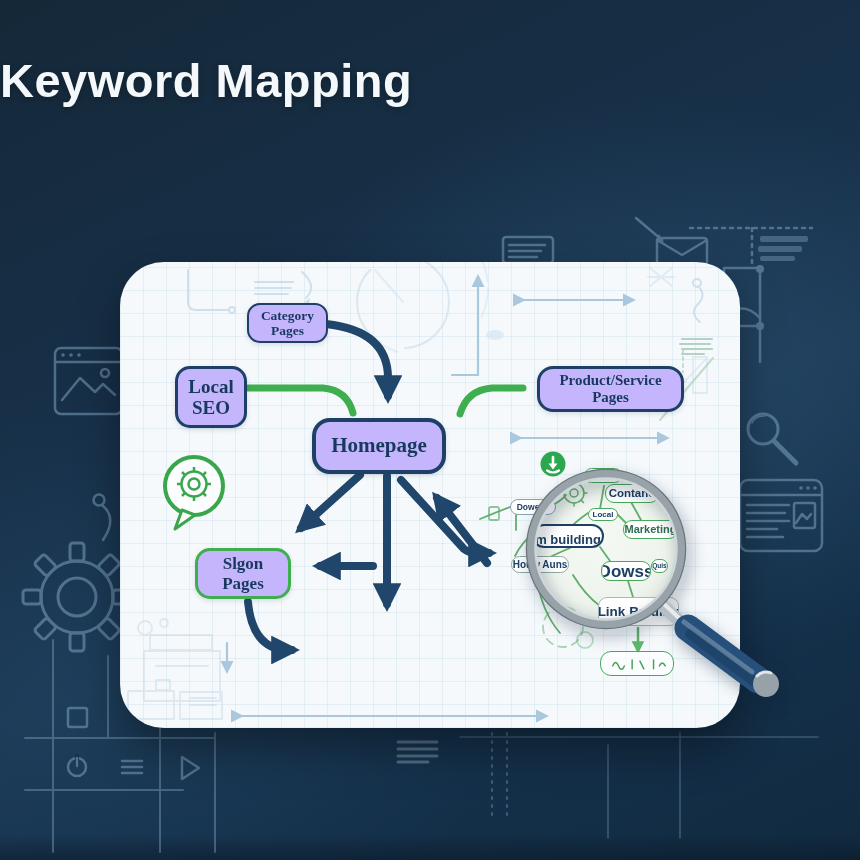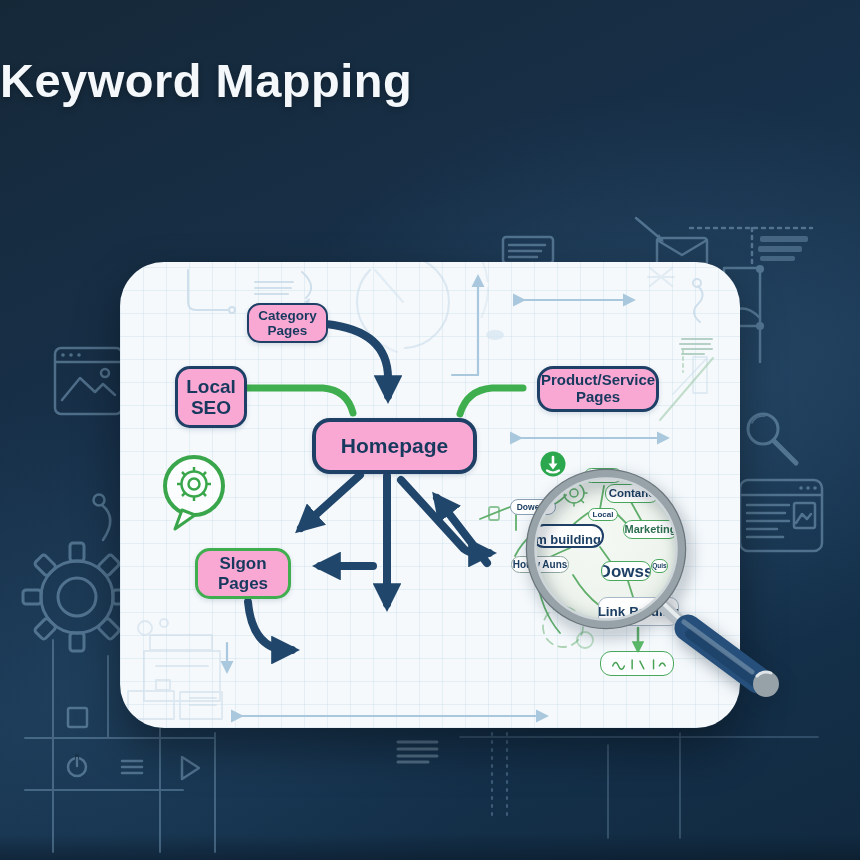--- a/index.html
+++ b/index.html
@@ -17,28 +17,28 @@
     color:#f4f8fb;font-weight:bold;font-size:47px;line-height:1.24;letter-spacing:.5px;
     text-shadow:0 2px 6px rgba(0,0,0,.25);}
   .card{position:absolute;left:120px;top:262px;width:620px;height:466px;z-index:2;
     background:#f5f9fc;border-radius:44px;box-shadow:0 20px 45px rgba(0,0,0,.38);
     overflow:hidden;}
   .card .grid{position:absolute;inset:0;border-radius:44px;
     background-image:
       repeating-linear-gradient(0deg, rgba(150,190,215,.18) 0 1px, transparent 1px 23px),
       repeating-linear-gradient(90deg, rgba(150,190,215,.18) 0 1px, transparent 1px 23px);}
   .card-doodles,.arrows{position:absolute;left:0;top:0;}
-  .node{position:absolute;background:#f9a8d4;border:3px solid #1e4066;border-radius:15px;
+  .node{position:absolute;background:#c4b5fd;border:3px solid #1e4066;border-radius:15px;
     display:flex;align-items:center;justify-content:center;text-align:center;
     color:#17395e;font-weight:bold;white-space:pre-line;box-sizing:border-box;
-    box-shadow:0 2px 5px rgba(25,55,90,.15);line-height:1.12;z-index:4;}
+    box-shadow:0 2px 5px rgba(25,55,90,.15);line-height:1.12;z-index:4;font-family:Liberation Serif, serif;}
   .n-category{left:127px;top:41px;width:81px;height:40px;font-size:13.5px;border-width:2.5px;border-radius:13px;}
   .n-local{left:55px;top:96px;width:72px;height:62px;font-size:19px;margin-top:8px;}
-  .n-homepage{left:192px;top:156px;width:165px;height:56px;font-size:21px;border-width:4px;border-radius:18px;}
-  .n-product{left:417px;top:104px;width:122px;height:46px;font-size:15px;border-radius:16px;align-items:center;}
+  .n-homepage{left:192px;top:156px;width:134px;height:56px;font-size:21px;border-width:4px;border-radius:18px;}
+  .n-product{left:417px;top:104px;width:147px;height:46px;font-size:15px;border-radius:16px;align-items:center;}
   .n-silo{left:75px;top:286px;width:96px;height:51px;font-size:17px;border-color:#3fae4e;}
   .n-blog{left:198px;top:365px;width:125px;height:49px;font-size:19px;}
   .lens-layer{position:absolute;left:0;top:0;width:860px;height:860px;z-index:5;pointer-events:none;}
   .mini{position:absolute;background:#fff;border:1.5px solid #49a85c;border-radius:9px;
     display:flex;align-items:center;justify-content:center;font-weight:bold;color:#1d3f63;
     box-sizing:border-box;line-height:1;white-space:nowrap;overflow:hidden;}
   .m-dinows{left:584px;top:468px;width:38px;height:15px;font-size:8px;}
   .m-contano{left:605px;top:484px;width:54px;height:19px;font-size:11.5px;}
   .m-donno{left:588px;top:508px;width:30px;height:13px;font-size:8px;}
   .m-marketing{left:623px;top:520px;width:55px;height:19px;font-size:11px;color:#2c6e4f;}

